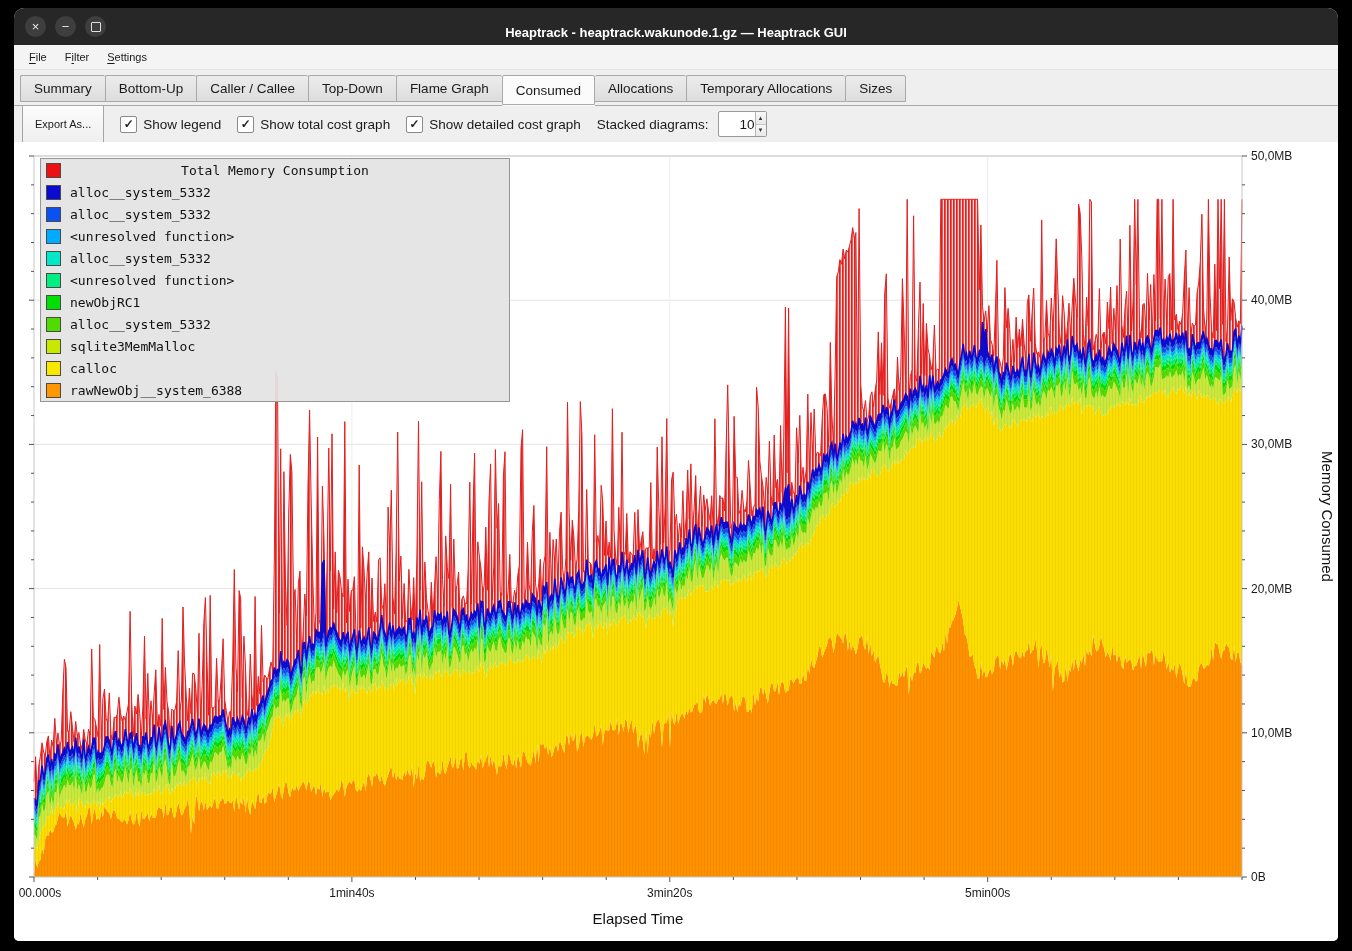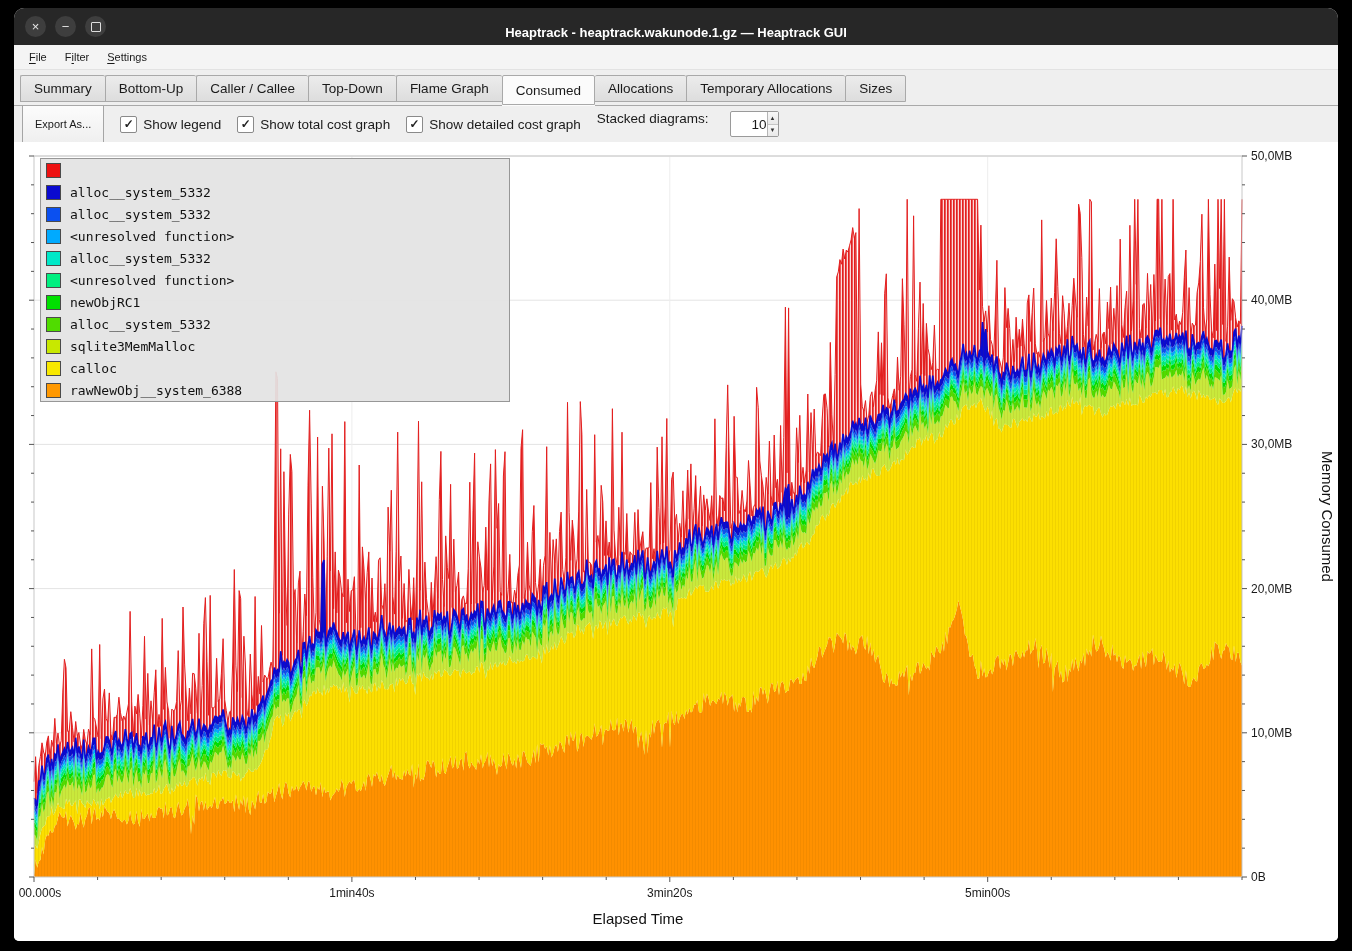--- a/index.html
+++ b/index.html
@@ -31,21 +31,21 @@
     box-shadow:0 1px 0 #fbfbfb;}
   .tab.active + .tab{border-left:none;}
   
   .toolbar{height:36px;background:#efefef;display:flex;align-items:center;padding:0 8px;gap:16px;flex:none;}
   .btn{height:44px;padding:0 12px;font-size:11px;color:#1a1a1a;background:linear-gradient(#fdfdfd,#eeeeee);
     border:1px solid #a5a5a5;border-radius:3px;font-family:"Liberation Sans",sans-serif;}
   .check{display:flex;align-items:center;gap:6px;font-size:13.5px;color:#1a1a1a;}
   .cbox{width:15px;height:15px;background:#ffffff;border:1px solid #8a8a8a;border-radius:2px;
     display:flex;align-items:center;justify-content:center;font-size:12px;font-weight:700;color:#222;
     line-height:1;}
-  .spin-group{display:flex;align-items:flex-start;gap:21px;font-size:13.5px;color:#1a1a1a;}
+  .spin-group{display:flex;align-items:center;gap:9px;font-size:13.5px;color:#1a1a1a;}
   .spinbox{display:flex;width:47px;height:24px;background:#ffffff;border:1px solid #9a9a9a;border-radius:2px;}
   .spin-value{flex:1;display:flex;align-items:center;padding-left:21px;font-size:13.5px;}
   .spin-btns{width:16px;display:flex;flex-direction:column;border-left:1px solid #b5b5b5;}
   .sb{flex:1;display:flex;align-items:center;justify-content:center;font-size:6px;color:#333;
     background:linear-gradient(#f8f8f8,#e8e8e8);}
   .sb.up{border-bottom:1px solid #c5c5c5;}
   
   .chart-wrap{flex:1;background:#ffffff;position:relative;}
   #chart-svg{position:absolute;left:0;top:0;}
   .legend{position:absolute;width:468px;background:rgba(227,227,227,0.93);border:1px solid #979797;
@@ -237,20 +237,21 @@
         <text x="26" y="755" text-anchor="middle" font-size="12px" fill="#1a1a1a" font-family="&quot;Liberation Sans&quot;, sans-serif">00.000s</text>
         <text x="337.89473684210526" y="755" text-anchor="middle" font-size="12px" fill="#1a1a1a" font-family="&quot;Liberation Sans&quot;, sans-serif">1min40s</text>
         <text x="655.7894736842105" y="755" text-anchor="middle" font-size="12px" fill="#1a1a1a" font-family="&quot;Liberation Sans&quot;, sans-serif">3min20s</text>
         <text x="973.6842105263158" y="755" text-anchor="middle" font-size="12px" fill="#1a1a1a" font-family="&quot;Liberation Sans&quot;, sans-serif">5min00s</text>
         <text x="624" y="782" text-anchor="middle" font-size="15px" fill="#111" font-family="&quot;Liberation Sans&quot;, sans-serif">Elapsed Time</text>
         <text x="1308" y="374.5" text-anchor="middle" font-size="15px" fill="#111" transform="rotate(90 1308 374.5)" font-family="&quot;Liberation Sans&quot;, sans-serif">Memory Consumed</text>
       </svg>
     <div class="legend" id="legend" style="left: 26px; top: 16px;">
         <div class="lg-row lg-title-row">
           <span class="lg-swatch" style="background: rgb(238, 17, 17);"></span>
+          <span class="lg-text lg-title-text">Total Memory Consumption</span>
         </div>
         <div class="lg-row">
           <span class="lg-swatch" style="background: rgb(10, 10, 208);"></span>
           <span class="lg-text">alloc__system_5332</span>
         </div>
         <div class="lg-row">
           <span class="lg-swatch" style="background: rgb(11, 80, 240);"></span>
           <span class="lg-text">alloc__system_5332</span>
         </div>
         <div class="lg-row">

